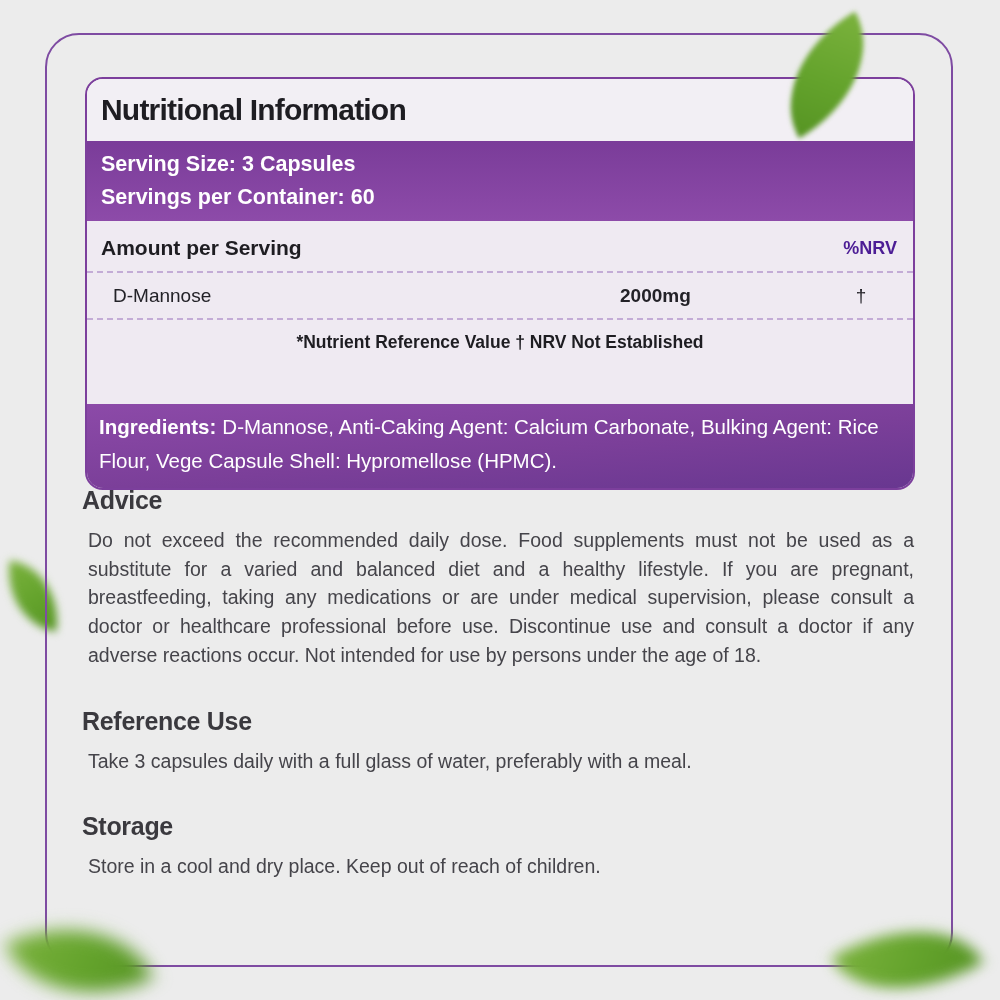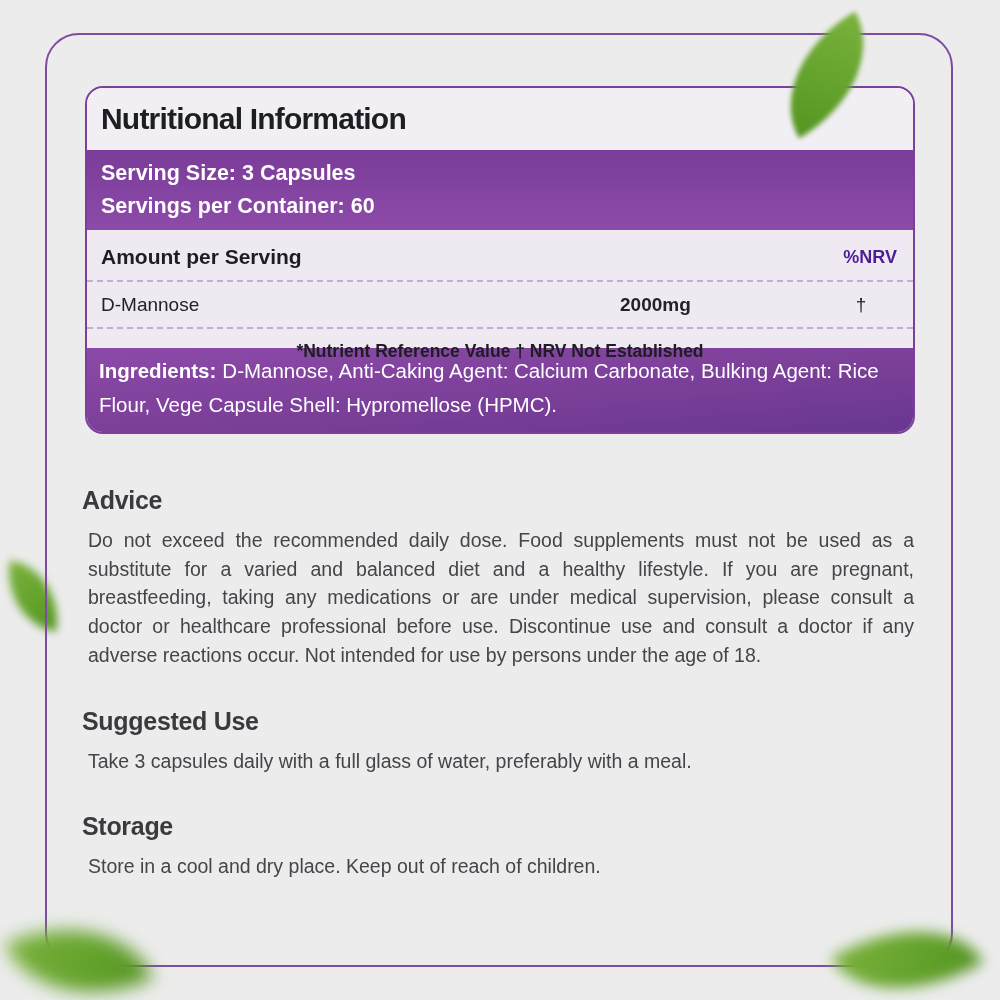--- a/index.html
+++ b/index.html
@@ -11,43 +11,43 @@
   }
 
   
   .outer-frame{
     position:absolute;left:45px;top:33px;width:904px;height:930px;
     border:2px solid #7E4BA2;border-radius:34px;z-index:5;
   }
 
   
   .label-panel{
-    position:absolute;left:85px;top:86px;width:826px;
+    position:absolute;left:85px;top:77px;width:826px;
     border:2px solid #7C3F9C;border-radius:18px;overflow:hidden;
     background:#EFEAF2;z-index:6;
   }
   .panel-header{
     height:62px;background:#F2EFF4;display:flex;align-items:center;
     padding:0 16px 0 14px;
   }
   .panel-header h1{
     margin:0;font-size:30px;font-weight:800;letter-spacing:-0.8px;color:#1E1D22;
   }
   .serving-bar{
     height:80px;box-sizing:border-box;padding:7px 14px;
     background:linear-gradient(180deg,#7A3C99 0%,#8D4BA9 100%);
     color:#FFFFFF;font-weight:700;font-size:21.5px;line-height:33px;
   }
-  .nutrient-section{height:118px;background:#EFEAF2;box-sizing:border-box;}
+  .nutrient-section{height:183px;background:#EFEAF2;box-sizing:border-box;}
   .row{display:flex;align-items:center;padding:0 16px 0 14px;}
   .row.head{height:50px;padding-top:4px;box-sizing:border-box;}
   .row.head .name{flex:1;font-weight:700;font-size:21px;color:#1E1D22;}
   .row.head .nrv{width:72px;text-align:right;font-weight:700;font-size:18px;color:#4c1d95;}
   .dashed{height:0;border-top:2px dashed #C3ACD6;}
-  .row.item{height:45px;font-size:19px;color:#232228;}
+  .row.item{height:45px;font-size:19px;color:#232228;margin-left:12px;}
   .row.item .name{flex:1;}
   .row.item .amt{width:150px;text-align:left;margin-right:55px;font-weight:bold;}
   .row.item .nrv-c{width:72px;text-align:center;}
   .note{
     height:44px;display:flex;align-items:center;justify-content:center;
     font-weight:700;font-size:17.5px;color:#1E1D22;text-align:right;
   }
   .ingredients{
     min-height:80px;box-sizing:border-box;padding:6px 14px 10px 12px;
     background:linear-gradient(175deg,#8C4AA8 0%,#7B3F99 55%,#683790 100%);
@@ -109,21 +109,21 @@
     <span class="ing-label">Ingredients:</span><span class="ing-text">D-Mannose, Anti-Caking Agent: Calcium Carbonate, Bulking Agent: Rice Flour, Vege Capsule Shell: Hypromellose (HPMC).</span>
   </div>
 </div>
 
 <div class="content">
   <div class="section">
     <h2>Advice</h2>
     <p>Do not exceed the recommended daily dose. Food supplements must not be used as a substitute for a varied and balanced diet and a healthy lifestyle. If you are pregnant, breastfeeding, taking any medications or are under medical supervision, please consult a doctor or healthcare professional before use. Discontinue use and consult a doctor if any adverse reactions occur. Not intended for use by persons under the age of 18.</p>
   </div>
   <div class="section">
-    <h2>Suggested Use</h2>
+    <h2>Reference Use</h2>
     <p>Take 3 capsules daily with a full glass of water, preferably with a meal.</p>
   </div>
   <div class="section">
     <h2>Storage</h2>
     <p>Store in a cool and dry place. Keep out of reach of children.</p>
   </div>
 </div>
 
 <div class="leaf tr"></div>
 <div class="leaf bl"></div>

